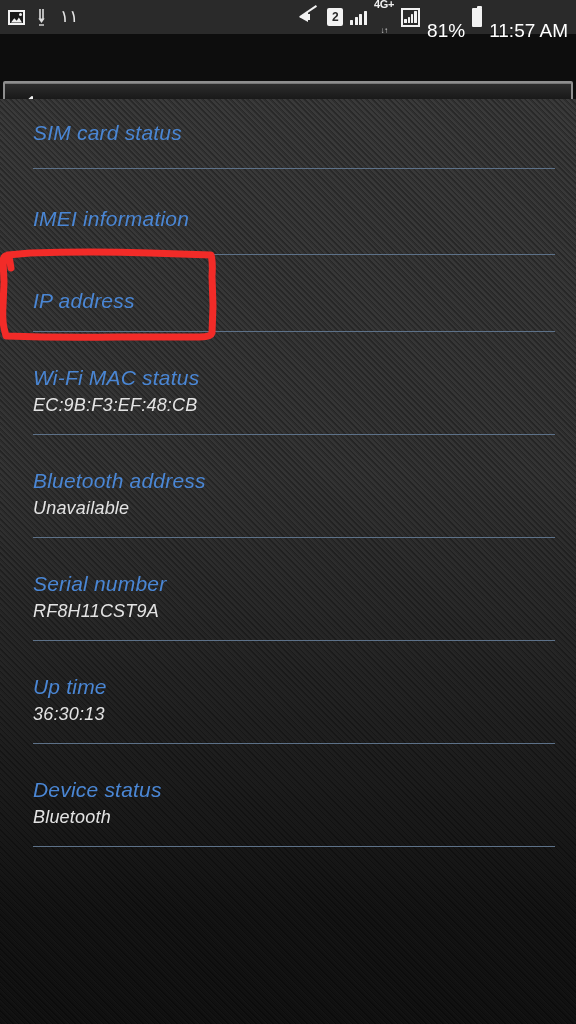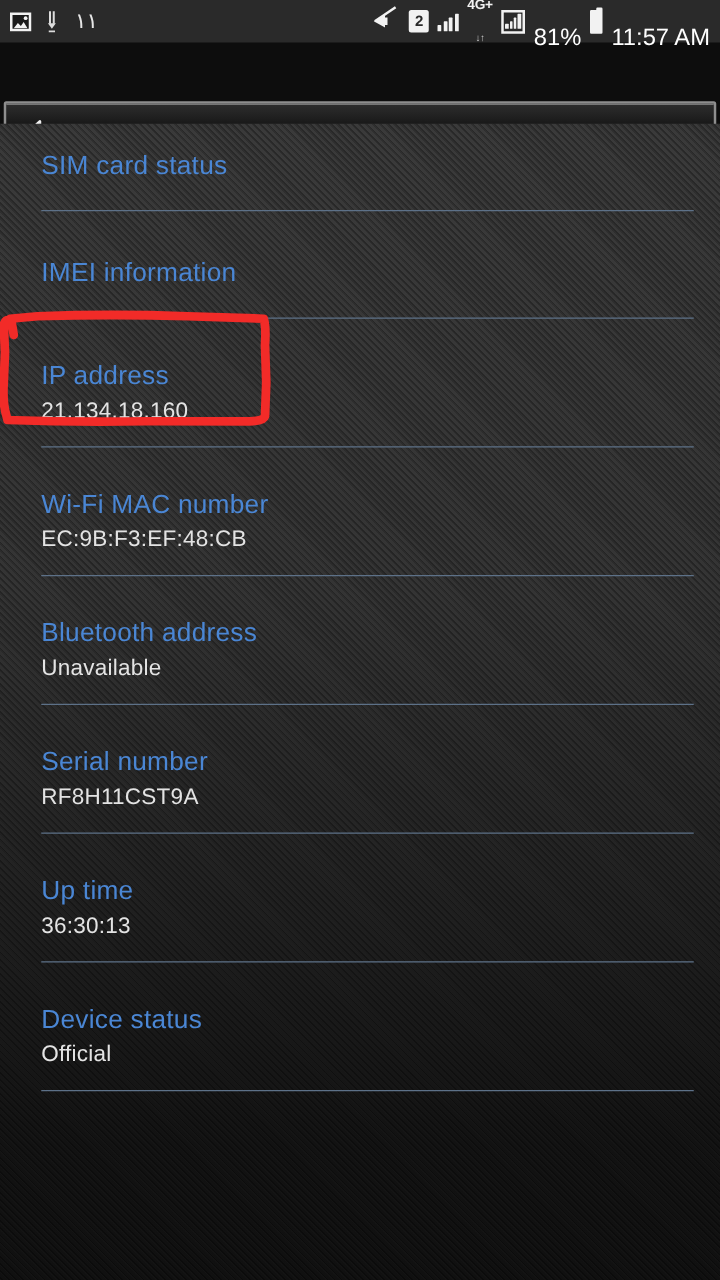--- a/index.html
+++ b/index.html
@@ -119,20 +119,21 @@
         rgba(0,0,0,0) 1px, rgba(0,0,0,0) 4px),
       repeating-linear-gradient(45deg,
         rgba(0,0,0,.30) 0px, rgba(0,0,0,.30) 2px,
         rgba(0,0,0,0) 2px, rgba(0,0,0,0) 4px),
       linear-gradient(180deg,#3a3a3a 0%, #343434 40%, #1d1d1d 72%, #121212 88%, #101010 100%);
   }
   .row{
     position:relative;
     padding:16px 24px 16px 33px;
     cursor:pointer;
+    font-style:italic;
   }
   .row .label{
     font-size:21px; color:#4a86d4; line-height:28px; letter-spacing:0.2px;
   }
   .row .value{
     font-size:18px; color:#e3e3e3; line-height:25px; margin-top:1px; letter-spacing:0.2px;
   }
   .row .divider{
     margin:0 auto; margin-top:16px; height:1px; width:522px;
     background:#5d7188;
@@ -217,26 +218,25 @@
     <div class="divider"></div>
   </div>
 
   <div class="row novalue">
     <div class="label">IMEI information</div>
     <div class="divider"></div>
   </div>
 
   <div class="row">
     <div class="label">IP address</div>
-    <div class="value">21.134.18.160</div>
-    <div class="divider"></div>
-  </div>
-
-  <div class="row">
-    <div class="label">Wi-Fi MAC number</div>
+    <div class="divider"></div>
+  </div>
+
+  <div class="row">
+    <div class="label">Wi-Fi MAC status</div>
     <div class="value">EC:9B:F3:EF:48:CB</div>
     <div class="divider"></div>
   </div>
 
   <div class="row">
     <div class="label">Bluetooth address</div>
     <div class="value">Unavailable</div>
     <div class="divider"></div>
   </div>
 
@@ -247,21 +247,21 @@
   </div>
 
   <div class="row">
     <div class="label">Up time</div>
     <div class="value">36:30:13</div>
     <div class="divider"></div>
   </div>
 
   <div class="row">
     <div class="label">Device status</div>
-    <div class="value">Official</div>
+    <div class="value">Bluetooth</div>
     <div class="divider"></div>
   </div>
 
 </div>
 
 <svg id="annot" viewBox="0 0 230 96">
   <path d="M8 10 Q4 9 3 14 L4 36 L3 60 Q2 76 5 86 L6 90
            Q60 92 118 91 L200 91 Q211 91 212 87
            L213 60 L212 30 Q213 16 211 9
            L150 7 Q90 5 30 7 L8 9

